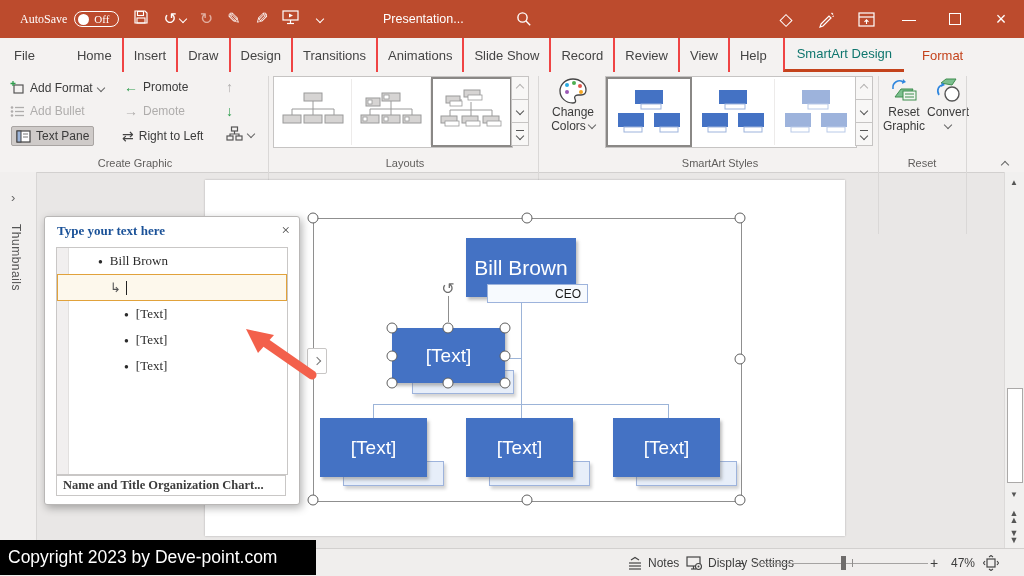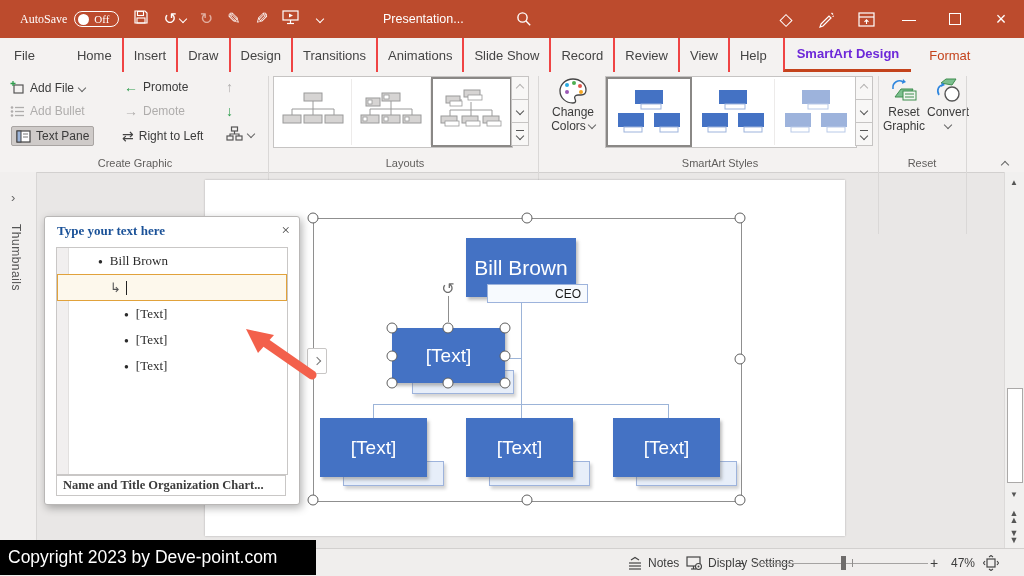--- a/index.html
+++ b/index.html
@@ -19,21 +19,21 @@
   .winbtn{width:46px;height:38px;display:flex;align-items:center;justify-content:center;font-size:14px;}
   .maxsq{width:10px;height:10px;border:1.2px solid #fff;display:inline-block;}
   .chev{display:inline-block;width:5px;height:5px;border-right:1.4px solid currentColor;
         border-bottom:1.4px solid currentColor;transform:rotate(45deg);}
   .chev.up{transform:rotate(-135deg);}
   
   .tabsrow{position:absolute;left:0;top:38px;width:1024px;height:34px;background:#F4F2F1;
            display:flex;align-items:stretch;font-size:13px;color:#444;}
   .tab{display:flex;align-items:center;padding:0 10px;white-space:nowrap;}
   .tab.sep{border-left:2px solid #ef4444;}
-  .tab.active{color:#6d28d9;font-weight:700;border-bottom:3px solid #C4431C;padding-bottom:0;}
+  .tab.active{color:#0f766e;font-weight:400;border-bottom:3px solid #C4431C;padding-bottom:0;}
   .tab.ctx{color:#C4431C;}
   
   .ribbon{position:absolute;left:0;top:72px;width:1024px;height:100px;background:#F4F2F1;
           border-bottom:1px solid #D2D0CF;}
   .vdiv{position:absolute;top:4px;height:158px;width:1px;background:#DAD8D7;}
   .grouplabel{position:absolute;top:85px;font-size:11px;color:#605E5C;text-align:center;}
   .rbtn{position:absolute;display:flex;align-items:center;gap:5px;font-size:12px;color:#3B3B3B;
         padding:2px 4px;border-radius:2px;}
   .rbtn.dim{color:#AFADAC;}
   .garrow{font-size:14px;color:#2E9E4D;line-height:1;}
@@ -190,21 +190,21 @@
 
   </div>
 
   <div class="ribbon">
 
     <div class="rbtn" style="left:6px;top:6px;">
       <svg width="15" height="15" viewBox="0 0 15 15">
           <rect x="4" y="5" width="9" height="8" fill="none" stroke="#555" stroke-width="1.2"></rect>
           <path d="M2 1 v5 M-0.5 3.5 h5" transform="translate(1,0)" stroke="#2E9E4D" stroke-width="1.3"></path>
         </svg>
-      <span>Add File</span>
+      <span>Add Format</span>
       <span class="chev" style="color:#666"></span>
     </div>
     <div class="rbtn" style="left:120px;top:6px;">
       <span class="garrow">←</span>
       <span>Promote</span>
     </div>
     <div class="rbtn dim" style="left:222px;top:6px;">
       <span class="garrow">↑</span>
     </div>
     <div class="rbtn dim" style="left:6px;top:30px;">

